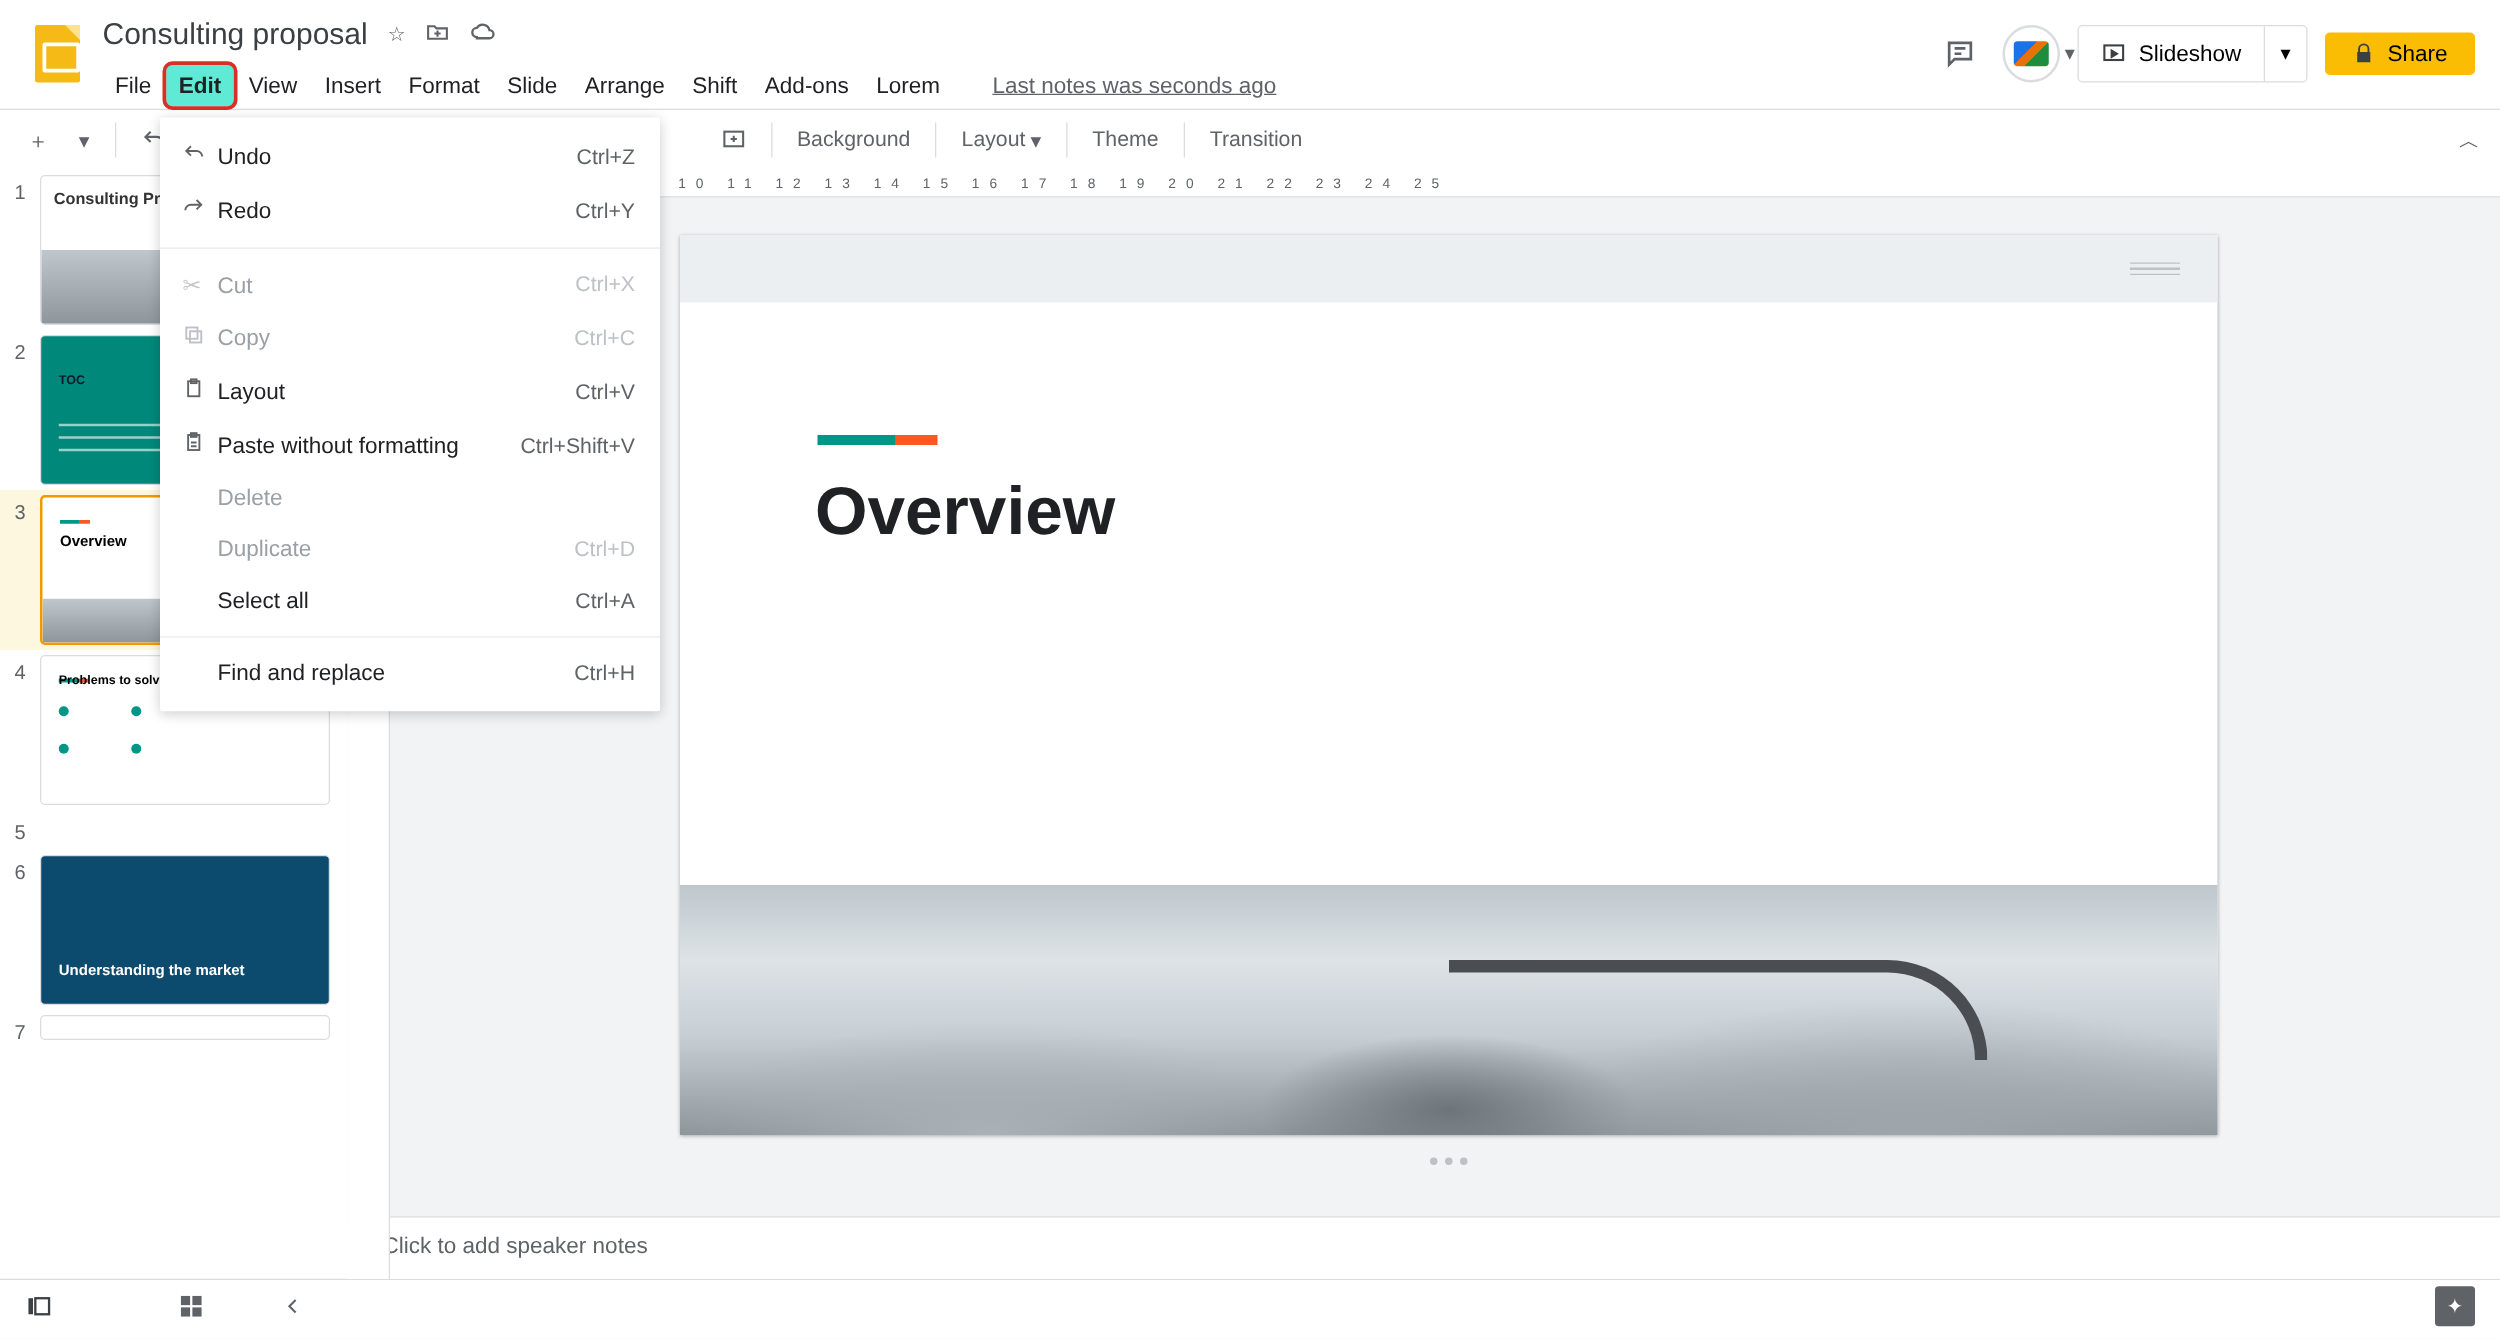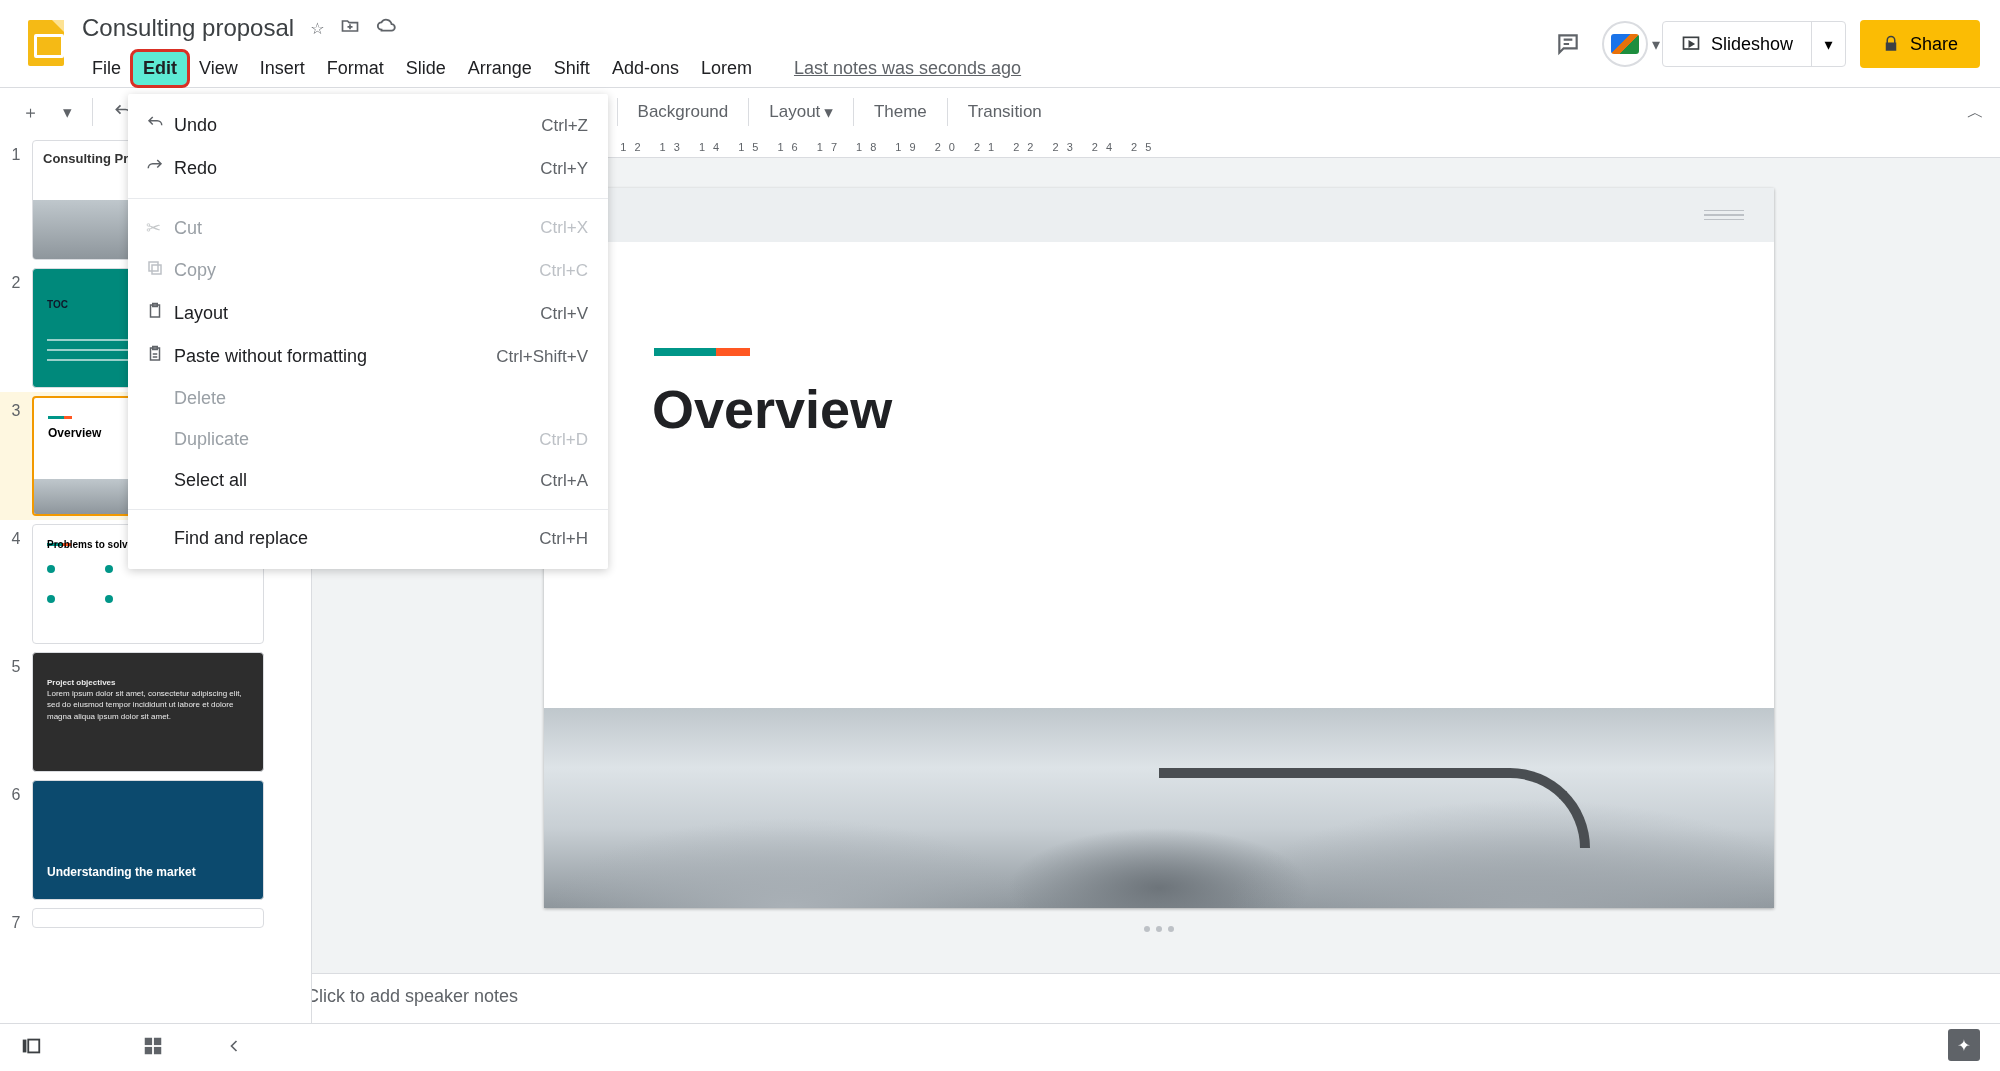--- a/index.html
+++ b/index.html
@@ -22,21 +22,21 @@
 .highlight-ring { position: absolute; left: -3px; top: -3px; right: -3px; bottom: -3px; border: 3px solid #d93025; border-radius: 8px; pointer-events: none; }
 .last-edit { color: #5f6368; text-decoration: underline; margin-left: 20px; }
 
 .right-actions { display: flex; align-items: center; gap: 14px; padding-top: 10px; }
 .icon-btn { width: 40px; height: 40px; display: flex; align-items: center; justify-content: center; color: #5f6368; border-radius: 50%; }
 .meet-badge { width: 46px; height: 46px; border-radius: 50%; border: 2px solid #dadce0; display: flex; align-items: center; justify-content: center; position: relative; }
 .meet-inner { width: 28px; height: 20px; background: linear-gradient(135deg,#1a73e8 0%,#1a73e8 40%,#e8710a 40%,#e8710a 60%,#1e8e3e 60%); border-radius: 3px; }
 .slideshow-btn { border: 1px solid #dadce0; height: 46px; display: flex; align-items: center; border-radius: 4px; overflow: hidden; }
 .slideshow-main { padding: 0 18px; display: flex; align-items: center; gap: 10px; font-size: 18px; }
 .slideshow-drop { border-left: 1px solid #dadce0; width: 34px; height: 100%; display: flex; align-items: center; justify-content: center; }
-.share-btn { background: #fbbc04; height: 48px; padding: 0 22px; border-radius: 4px; display: flex; align-items: center; gap: 10px; font-size: 18px; font-weight: 500; }
+.share-btn { background: #fbbc04; height: 34px; padding: 0 22px; border-radius: 4px; display: flex; align-items: center; gap: 10px; font-size: 18px; font-weight: 500; }
 
 .toolbar { height: 48px; display: flex; align-items: center; padding: 0 12px; gap: 4px; font-size: 17px; color: #3c4043; position: relative; }
 .tool-btn { padding: 6px 10px; display: flex; align-items: center; gap: 4px; color: #5f6368; }
 .tool-sep { width: 1px; height: 28px; background: #dadce0; margin: 0 6px; }
 .collapse-caret { position: absolute; right: 16px; color: #5f6368; }
 
 .main { display: flex; height: calc(100% - 88px - 48px - 48px); }
 
 .thumb-panel { width: 278px; overflow-y: auto; padding: 0 8px 0 0; }
 .thumb-row { display: flex; padding: 4px 0; }
@@ -66,21 +66,21 @@
 
 .resize-dots { position: absolute; left: 50%; bottom: -24px; transform: translateX(-50%); display: flex; gap: 6px;}
 .resize-dots span { width: 6px; height: 6px; background: #bdc1c6; border-radius: 50%; }
 
 .notes { height: 50px; padding: 12px 28px; font-size: 18px; color: #5f6368; background: #fff; border-top: 1px solid #dadce0;}
 
 .bottombar { height: 48px; border-top: 1px solid #dadce0; display: flex; align-items: center; padding: 0 20px; gap: 100px; color: #5f6368; }
 .explore { position: absolute; right: 20px; bottom: 10px; width: 32px; height: 32px; background: #5f6368; color: #fff; display: flex; align-items: center; justify-content: center; border-radius: 3px;}
 
 
-.dropdown { position: absolute; left: 128px; top: 94px; width: 480px; background: #fff; box-shadow: 0 2px 10px rgba(0,0,0,.2); border-radius: 2px; padding: 10px 0; z-index: 100; }
+.dropdown { position: absolute; left: 128px; top: 94px; width: 400px; background: #fff; box-shadow: 0 2px 10px rgba(0,0,0,.2); border-radius: 2px; padding: 10px 0; z-index: 100; }
 .dd-item { display: flex; align-items: center; padding: 10px 20px 10px 18px; font-size: 18px; color: #202124; }
 .dd-item.disabled { color: #9aa0a6; }
 .dd-icon { width: 28px; color: #5f6368; }
 .dd-item.disabled .dd-icon { color: #c4c7c9; }
 .dd-label { flex: 1; }
 .dd-shortcut { color: #5f6368; font-size: 17px; }
 .dd-item.disabled .dd-shortcut { color: #bdc1c6; }
 .dd-sep { height: 1px; background: #e8eaed; margin: 8px 0; }
 
 
@@ -235,23 +235,20 @@
             <span></span>
           </div>
         <div class="t4-dots" style="top:70px">
             <span></span>
             <span></span>
           </div>
       </div>
     </div>
     <div class="thumb-row">
       <div class="thumb-num">5</div>
-      <div class="thumb t5">
-        <div class="t5-txt"><b>Project objectives</b><br><span>Lorem ipsum dolor sit amet, consectetur adipiscing elit, sed do eiusmod tempor incididunt ut labore et dolore magna aliqua ipsum dolor sit amet.</span></div>
-      </div>
     </div>
     <div class="thumb-row">
       <div class="thumb-num">6</div>
       <div class="thumb t6">
         <div class="t6-txt">Understanding the market</div>
       </div>
     </div>
     <div class="thumb-row">
       <div class="thumb-num">7</div>
       <div class="thumb" style="height:20px"></div>

